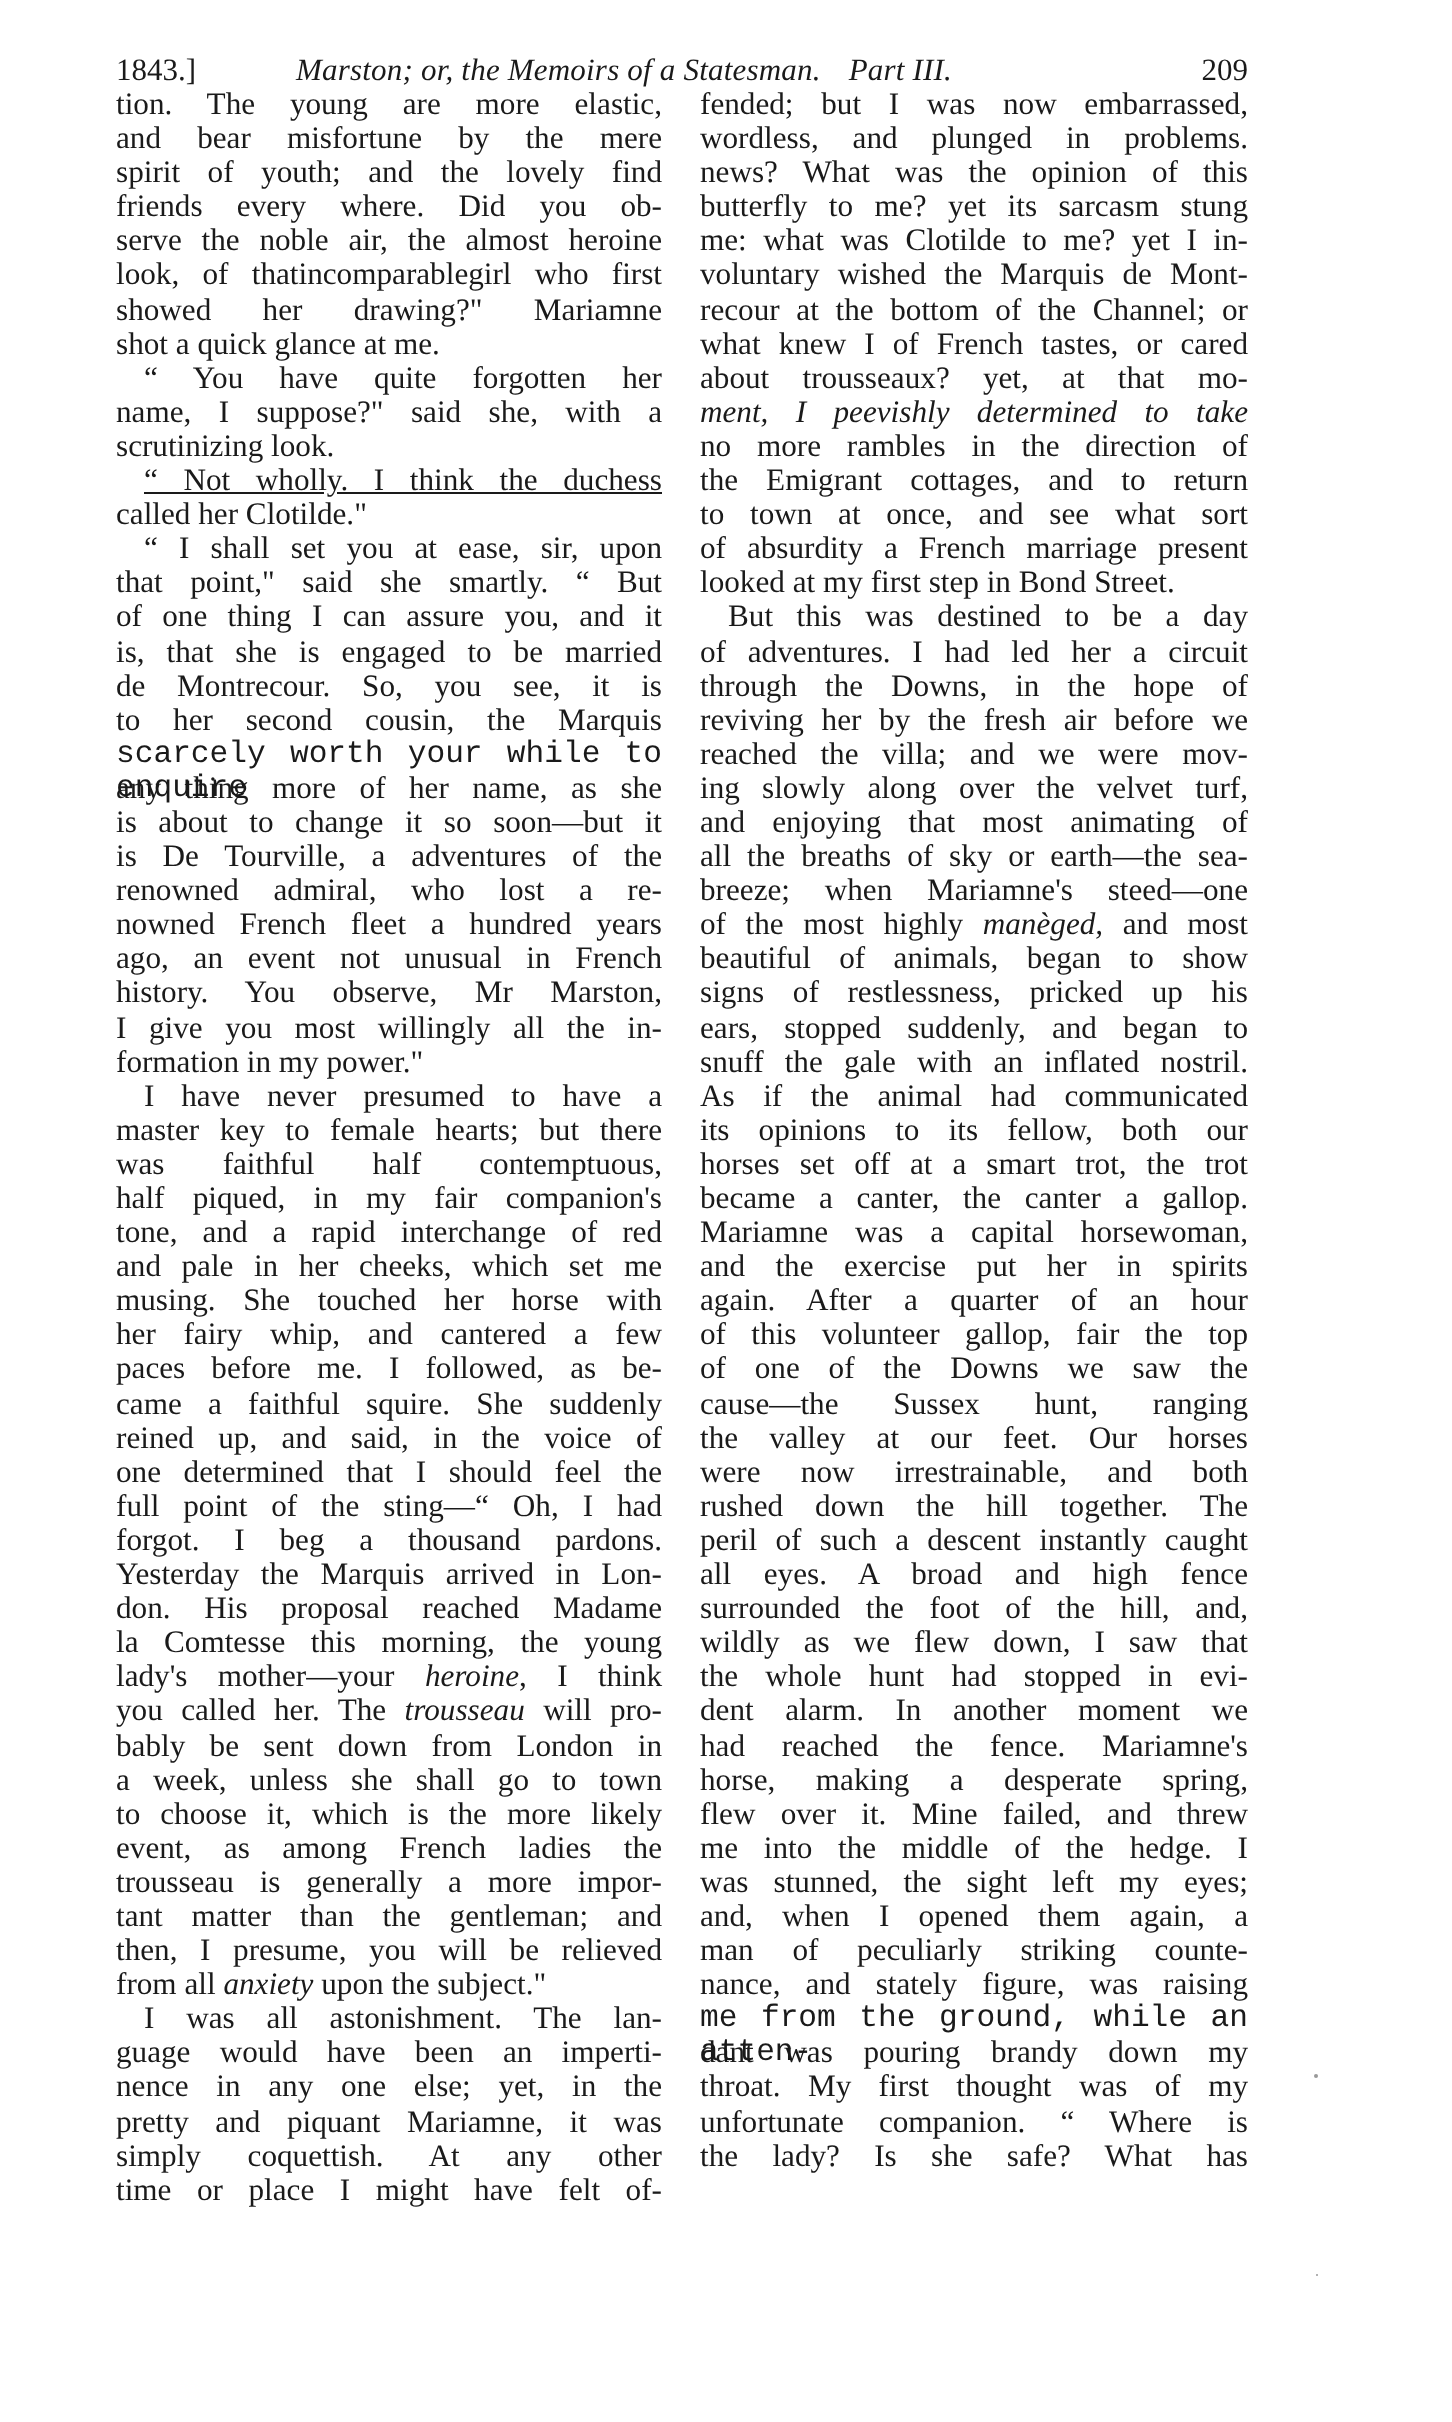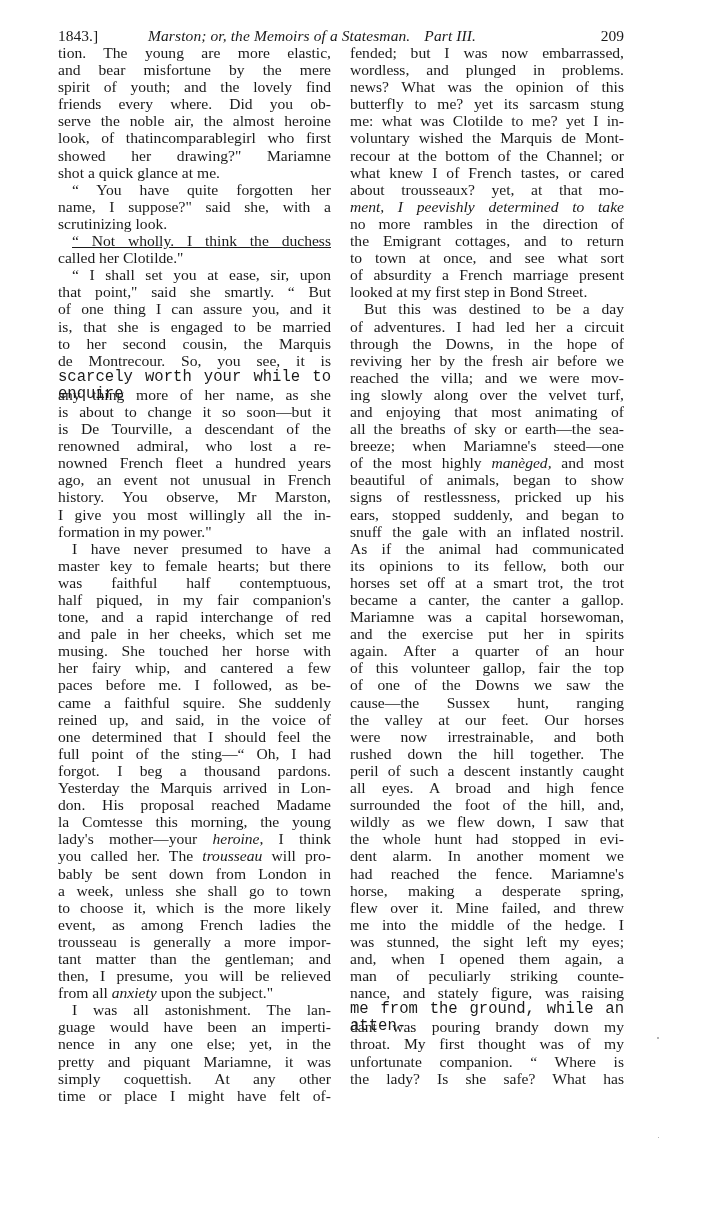--- a/index.html
+++ b/index.html
@@ -44,26 +44,26 @@
       <span class="ln last" style="white-space: normal;"><span>shot a quick glance at me.</span></span>
       <span class="ln indent" style="white-space: normal;"><span>“ You have quite forgotten her</span></span>
       <span class="ln" style="white-space: normal;"><span>name, I suppose?" said she, with a</span></span>
       <span class="ln last" style="white-space: normal;"><span>scrutinizing look.</span></span>
       <span class="ln indent" style="white-space: normal; text-decoration: underline;"><span>“ Not wholly.  I think the duchess</span></span>
       <span class="ln last" style="white-space: normal;"><span>called her Clotilde."</span></span>
       <span class="ln indent" style="white-space: normal;"><span>“ I shall set you at ease, sir, upon</span></span>
       <span class="ln" style="white-space: normal;"><span>that point," said she smartly.  “ But</span></span>
       <span class="ln" style="white-space: normal;"><span>of one thing I can assure you, and it</span></span>
       <span class="ln" style="white-space: normal;"><span>is, that she is engaged to be married</span></span>
+      <span class="ln" style="white-space: normal;"><span>de Montrecour.  So, you see, it is</span></span>
       <span class="ln" style="white-space: normal;"><span>to her second cousin, the Marquis</span></span>
-      <span class="ln" style="white-space: normal;"><span>de Montrecour.  So, you see, it is</span></span>
       <span class="ln" style="white-space: normal; font-family: Liberation Mono, monospace;"><span>scarcely worth your while to enquire</span></span>
       <span class="ln" style="white-space: normal;"><span>any thing more of her name, as she</span></span>
       <span class="ln" style="white-space: normal;"><span>is about to change it so soon—but it</span></span>
-      <span class="ln" style="white-space: normal;"><span>is De Tourville, a descendant of the</span></span>
+      <span class="ln" style="white-space: normal;"><span>is De Tourville, a adventures of the</span></span>
       <span class="ln" style="white-space: normal;"><span>renowned admiral, who lost a re-</span></span>
       <span class="ln" style="white-space: normal;"><span>nowned French fleet a hundred years</span></span>
       <span class="ln" style="white-space: normal;"><span>ago, an event not unusual in French</span></span>
       <span class="ln" style="white-space: normal;"><span>history.  You observe, Mr Marston,</span></span>
       <span class="ln" style="white-space: normal;"><span>I give you most willingly all the in-</span></span>
       <span class="ln last" style="white-space: normal;"><span>formation in my power."</span></span>
       <span class="ln indent" style="white-space: normal;"><span>I have never presumed to have a</span></span>
       <span class="ln" style="white-space: normal;"><span>master key to female hearts; but there</span></span>
       <span class="ln" style="white-space: normal;"><span>was faithful half contemptuous,</span></span>
       <span class="ln" style="white-space: normal;"><span>half piqued, in my fair companion's</span></span>

